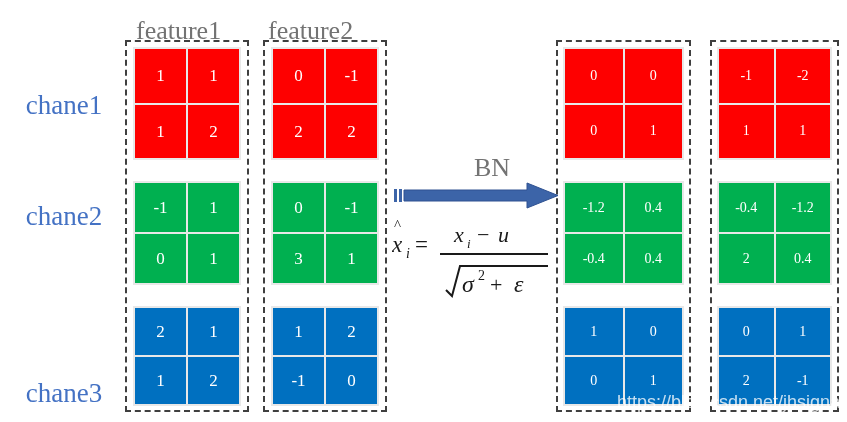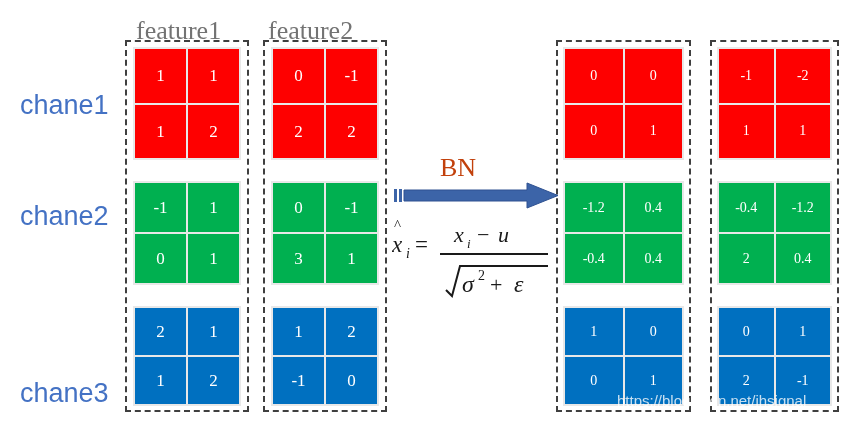--- a/index.html
+++ b/index.html
@@ -11,24 +11,25 @@
     width: 847px;
     height: 422px;
     position: relative;
     overflow: hidden;
     font-family: "Liberation Serif", serif;
   }
 
   
   .chan-label {
     position: absolute;
-    left: 20px;
+    left: 8px;
     width: 112px;
+    text-align: center;
     color: #4472c4;
-    font-family: Liberation Sans, sans-serif;
+    font-family: Liberation Serif, serif;
     font-size: 27px;
     line-height: 1;
     white-space: nowrap;
   }
   #chan1 { top: 92px; }
   #chan2 { top: 203px; }
   #chan3 { top: 340px; margin-top: 40px; }
 
   
   .feat-title {
@@ -89,23 +90,23 @@
   .m-col-in1  { left: 133px; width: 108px; }
   .m-col-in2  { left: 271px; width: 108px; }
   .m-col-out1 { left: 563px; width: 121px; }
   .m-col-out2 { left: 717px; width: 115px; }
 
   .m-col-out1 .cell, .m-col-out2 .cell { font-size: 14px; }
 
   
   #bn-label {
     position: absolute;
-    left: 440px;
+    left: 474px;
     top: 155px;
-    color: #c2410c;
+    color: #737373;
     font-family: "Liberation Serif", serif;
     font-size: 26px;
     line-height: 1;
     white-space: nowrap;
   }
   #bn-arrow {
     position: absolute;
     left: 394px;
     top: 181px;
     width: 166px;
@@ -122,21 +123,21 @@
     color: #1a1a1a;
   }
 
   
   #watermark {
     position: absolute;
     left: 617px;
     top: 392px;
     color: rgba(255,255,255,0.78);
     font-family: "Liberation Sans", sans-serif;
-    font-size: 15px;
+    font-size: 18px;
     letter-spacing: 0px;
     white-space: nowrap;
     pointer-events: none;
   }
 </style>
 </head>
 <body>
 
 <div class="chan-label" id="chan1">chane1</div>
 <div class="chan-label" id="chan2">chane2</div>

